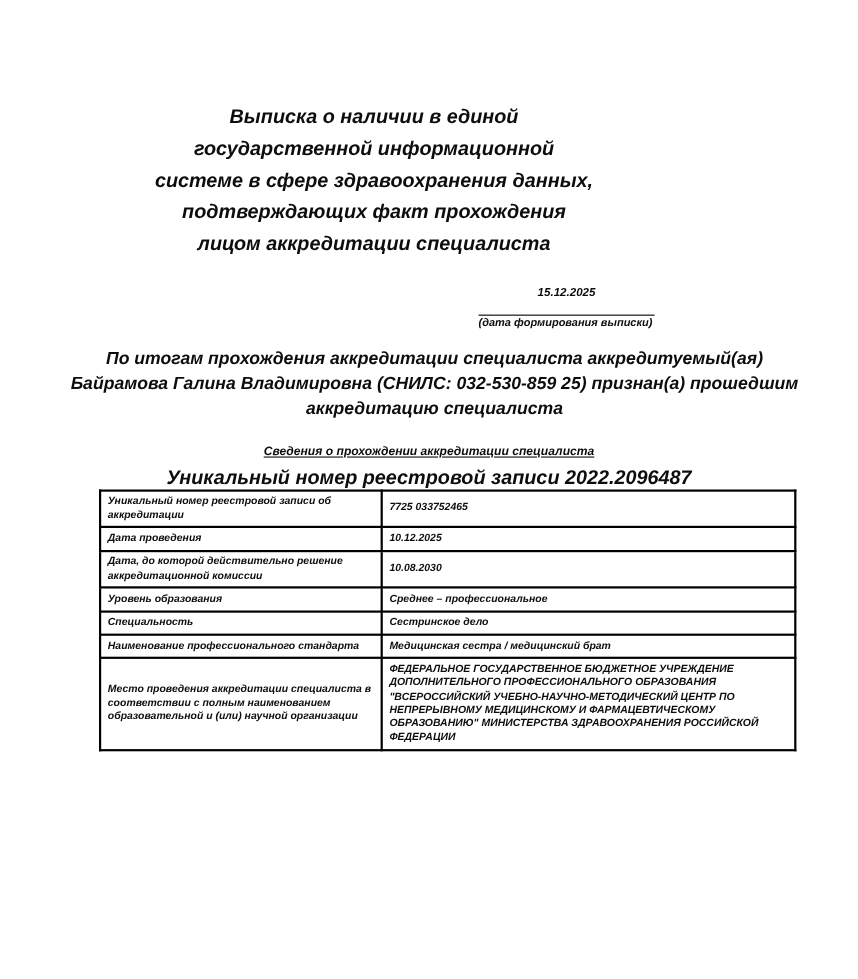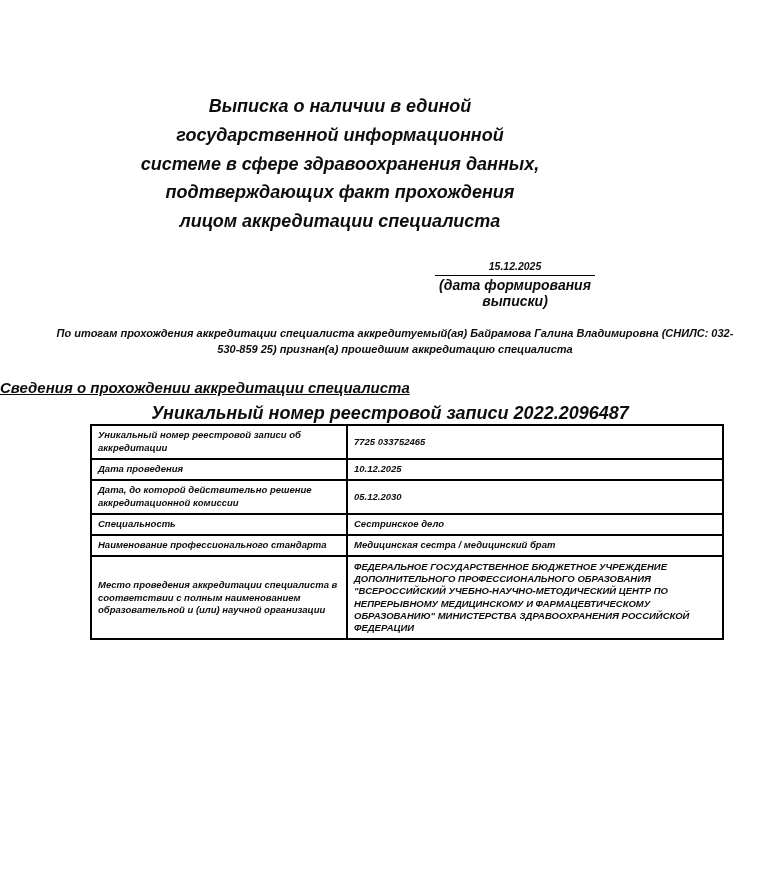--- a/index.html
+++ b/index.html
@@ -24,38 +24,38 @@
     font-size: 18px;
     line-height: 1.6;
   }
   .date-block {
     margin: 24px 0 0 435px;
     width: 160px;
   }
   .date-value {
     text-align: center;
     font-size: 10.5px;
-    padding-bottom: 3px;
+    padding-bottom: 14px;
     border-bottom: 1.5px solid #000;
   }
   .date-caption {
-    text-align: center;
-    font-size: 14px;
+    font-size: 10px;
     padding-top: 1.5px;
   }
   .intro {
     margin: 17px 0 0 55px;
     width: 680px;
     text-align: center;
-    font-size: 11px;
+    font-size: 16px;
     line-height: 1.38;
   }
   .section-header {
     margin: 22px 0 0 0;
-    font-size: 15px;
+    text-align: center;
+    font-size: 11px;
   }
   .section-header span { text-decoration: underline; }
   .reg-number {
     margin: 7px 0 0 0;
     text-align: center;
     font-size: 18px;
   }
   table.details {
     margin: 0 0 0 90px;
     width: 600px;
@@ -95,21 +95,25 @@
     <tr>
       <td class="cell-label">Уникальный номер реестровой записи об аккредитации</td>
       <td class="cell-value">7725 033752465</td>
     </tr>
     <tr>
       <td class="cell-label">Дата проведения</td>
       <td class="cell-value">10.12.2025</td>
     </tr>
     <tr>
       <td class="cell-label">Дата, до которой действительно решение аккредитационной комиссии</td>
-      <td class="cell-value">05.12.2030</td>
+      <td class="cell-value">10.08.2030</td>
+    </tr>
+    <tr>
+      <td class="cell-label">Уровень образования</td>
+      <td class="cell-value">Среднее – профессиональное</td>
     </tr>
     <tr>
       <td class="cell-label">Специальность</td>
       <td class="cell-value">Сестринское дело</td>
     </tr>
     <tr>
       <td class="cell-label">Наименование профессионального стандарта</td>
       <td class="cell-value">Медицинская сестра / медицинский брат</td>
     </tr>
     <tr>

